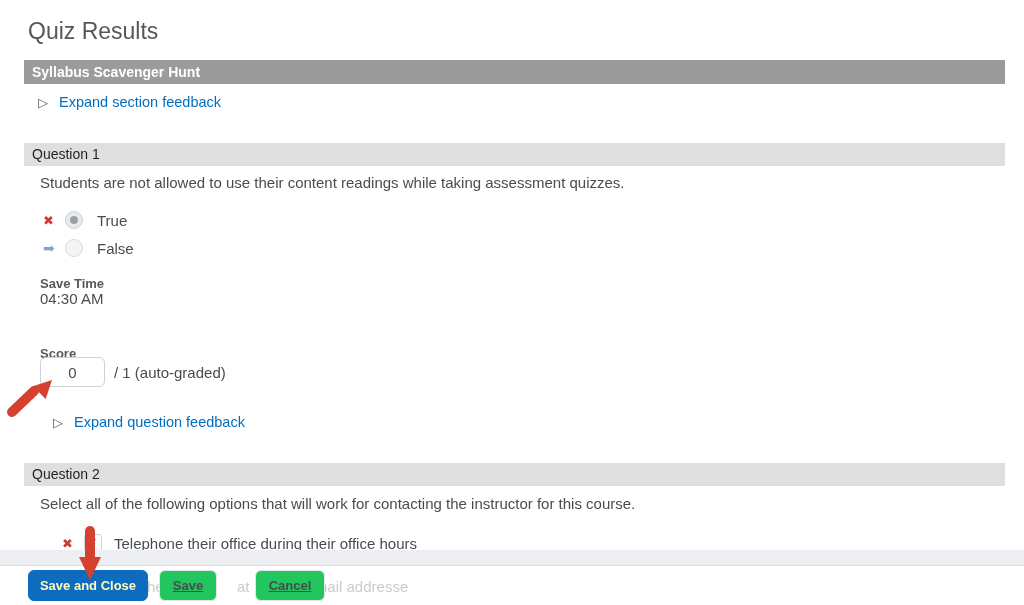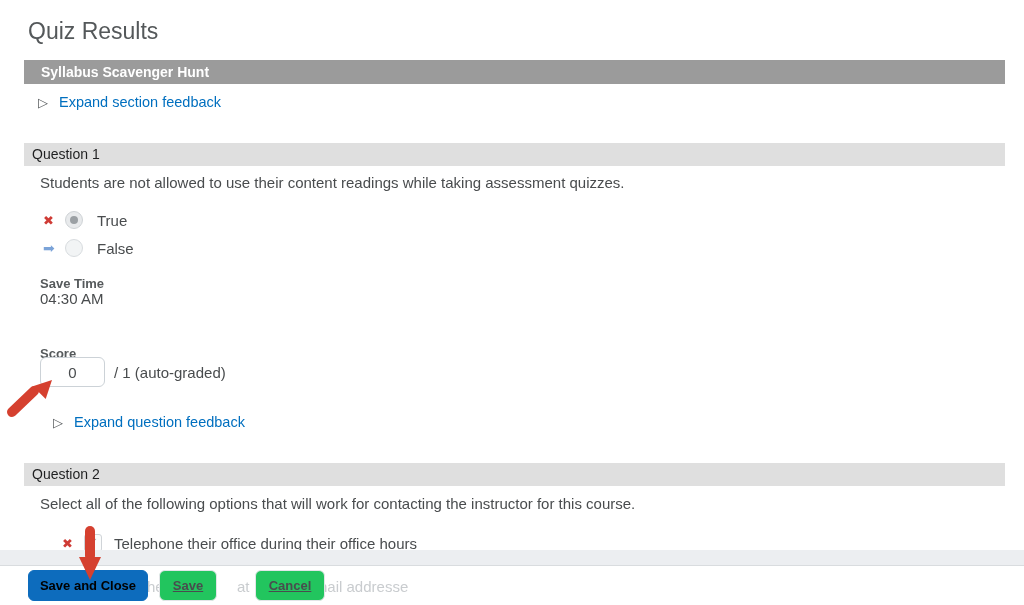--- a/index.html
+++ b/index.html
@@ -4,21 +4,21 @@
 <style>
   * { margin:0; padding:0; box-sizing:border-box; }
   html,body { width:1024px; height:605px; background:#ffffff; overflow:hidden;
               font-family:"Liberation Sans", sans-serif; color:#494c4e; }
   .stage { position:relative; width:1024px; height:605px; background:#fff; }
 
   .page-title { position:absolute; left:28px; top:18px; font-size:23px; font-weight:400; color:#54585a; }
 
   .section-bar { position:absolute; left:24px; right:19px; top:60px; height:24px;
                  background:#9b9b9b; color:#ffffff; font-size:14px; font-weight:bold;
-                 line-height:24px; padding-left:17px; }
+                 line-height:24px; padding-left:8px; }
 
   .expand-row { position:absolute; display:flex; align-items:center; gap:11px; }
   .expand-row.section { left:38px; top:94px; }
   .expand-row.question { left:53px; top:414px; }
   .tri { font-family:"DejaVu Sans", sans-serif; font-size:13px; color:#565a5c; line-height:1; }
   .link { color:#006fbf; font-size:14.5px; cursor:pointer; }
 
   .q-bar { position:absolute; left:24px; right:19px; height:23px; background:#dfdfdf;
            color:#1f2021; font-size:14px; font-weight:normal; line-height:23px; padding-left:8px; }
   .q1-bar { top:143px; }
@@ -51,21 +51,21 @@
   .score-denom { position:absolute; left:114px; top:364px; font-size:15px; color:#494c4e; }
 
   .band { position:absolute; left:0; right:0; top:550px; height:16px; background:#eceef1;
           border-bottom:1px solid #d9dcdf; }
 
   .footer { position:absolute; left:0; right:0; top:566px; height:39px; background:#ffffff; }
   .frag { position:absolute; top:12px; font-size:15px; color:#c9cccf; z-index:1; white-space:nowrap; }
   .frag1 { left:147px; } .frag2 { left:237px; } .frag3 { left:319px; }
   .btn { position:absolute; top:4px; height:31px; border-radius:6px; font-size:13px; font-weight:bold;
          font-family:"Liberation Sans", sans-serif; cursor:pointer; z-index:2; }
-  .btn-primary { left:28px; width:120px; background:#0d6cbd; border:1px solid #0d6cbd; color:#000000; }
+  .btn-primary { left:28px; width:120px; background:#0d6cbd; border:1px solid #0d6cbd; color:#fef9c3; }
   .btn-secondary { background:#22c55e; border:1px solid #e3e5e8; color:#494c4e;text-decoration:underline; }
   .btn-save { left:159px; width:58px; }
   .btn-cancel { left:255px; width:70px; }
 
   .anno { position:absolute; z-index:5; pointer-events:none; }
 </style>
 </head>
 <body>
 
 <div class="stage">

